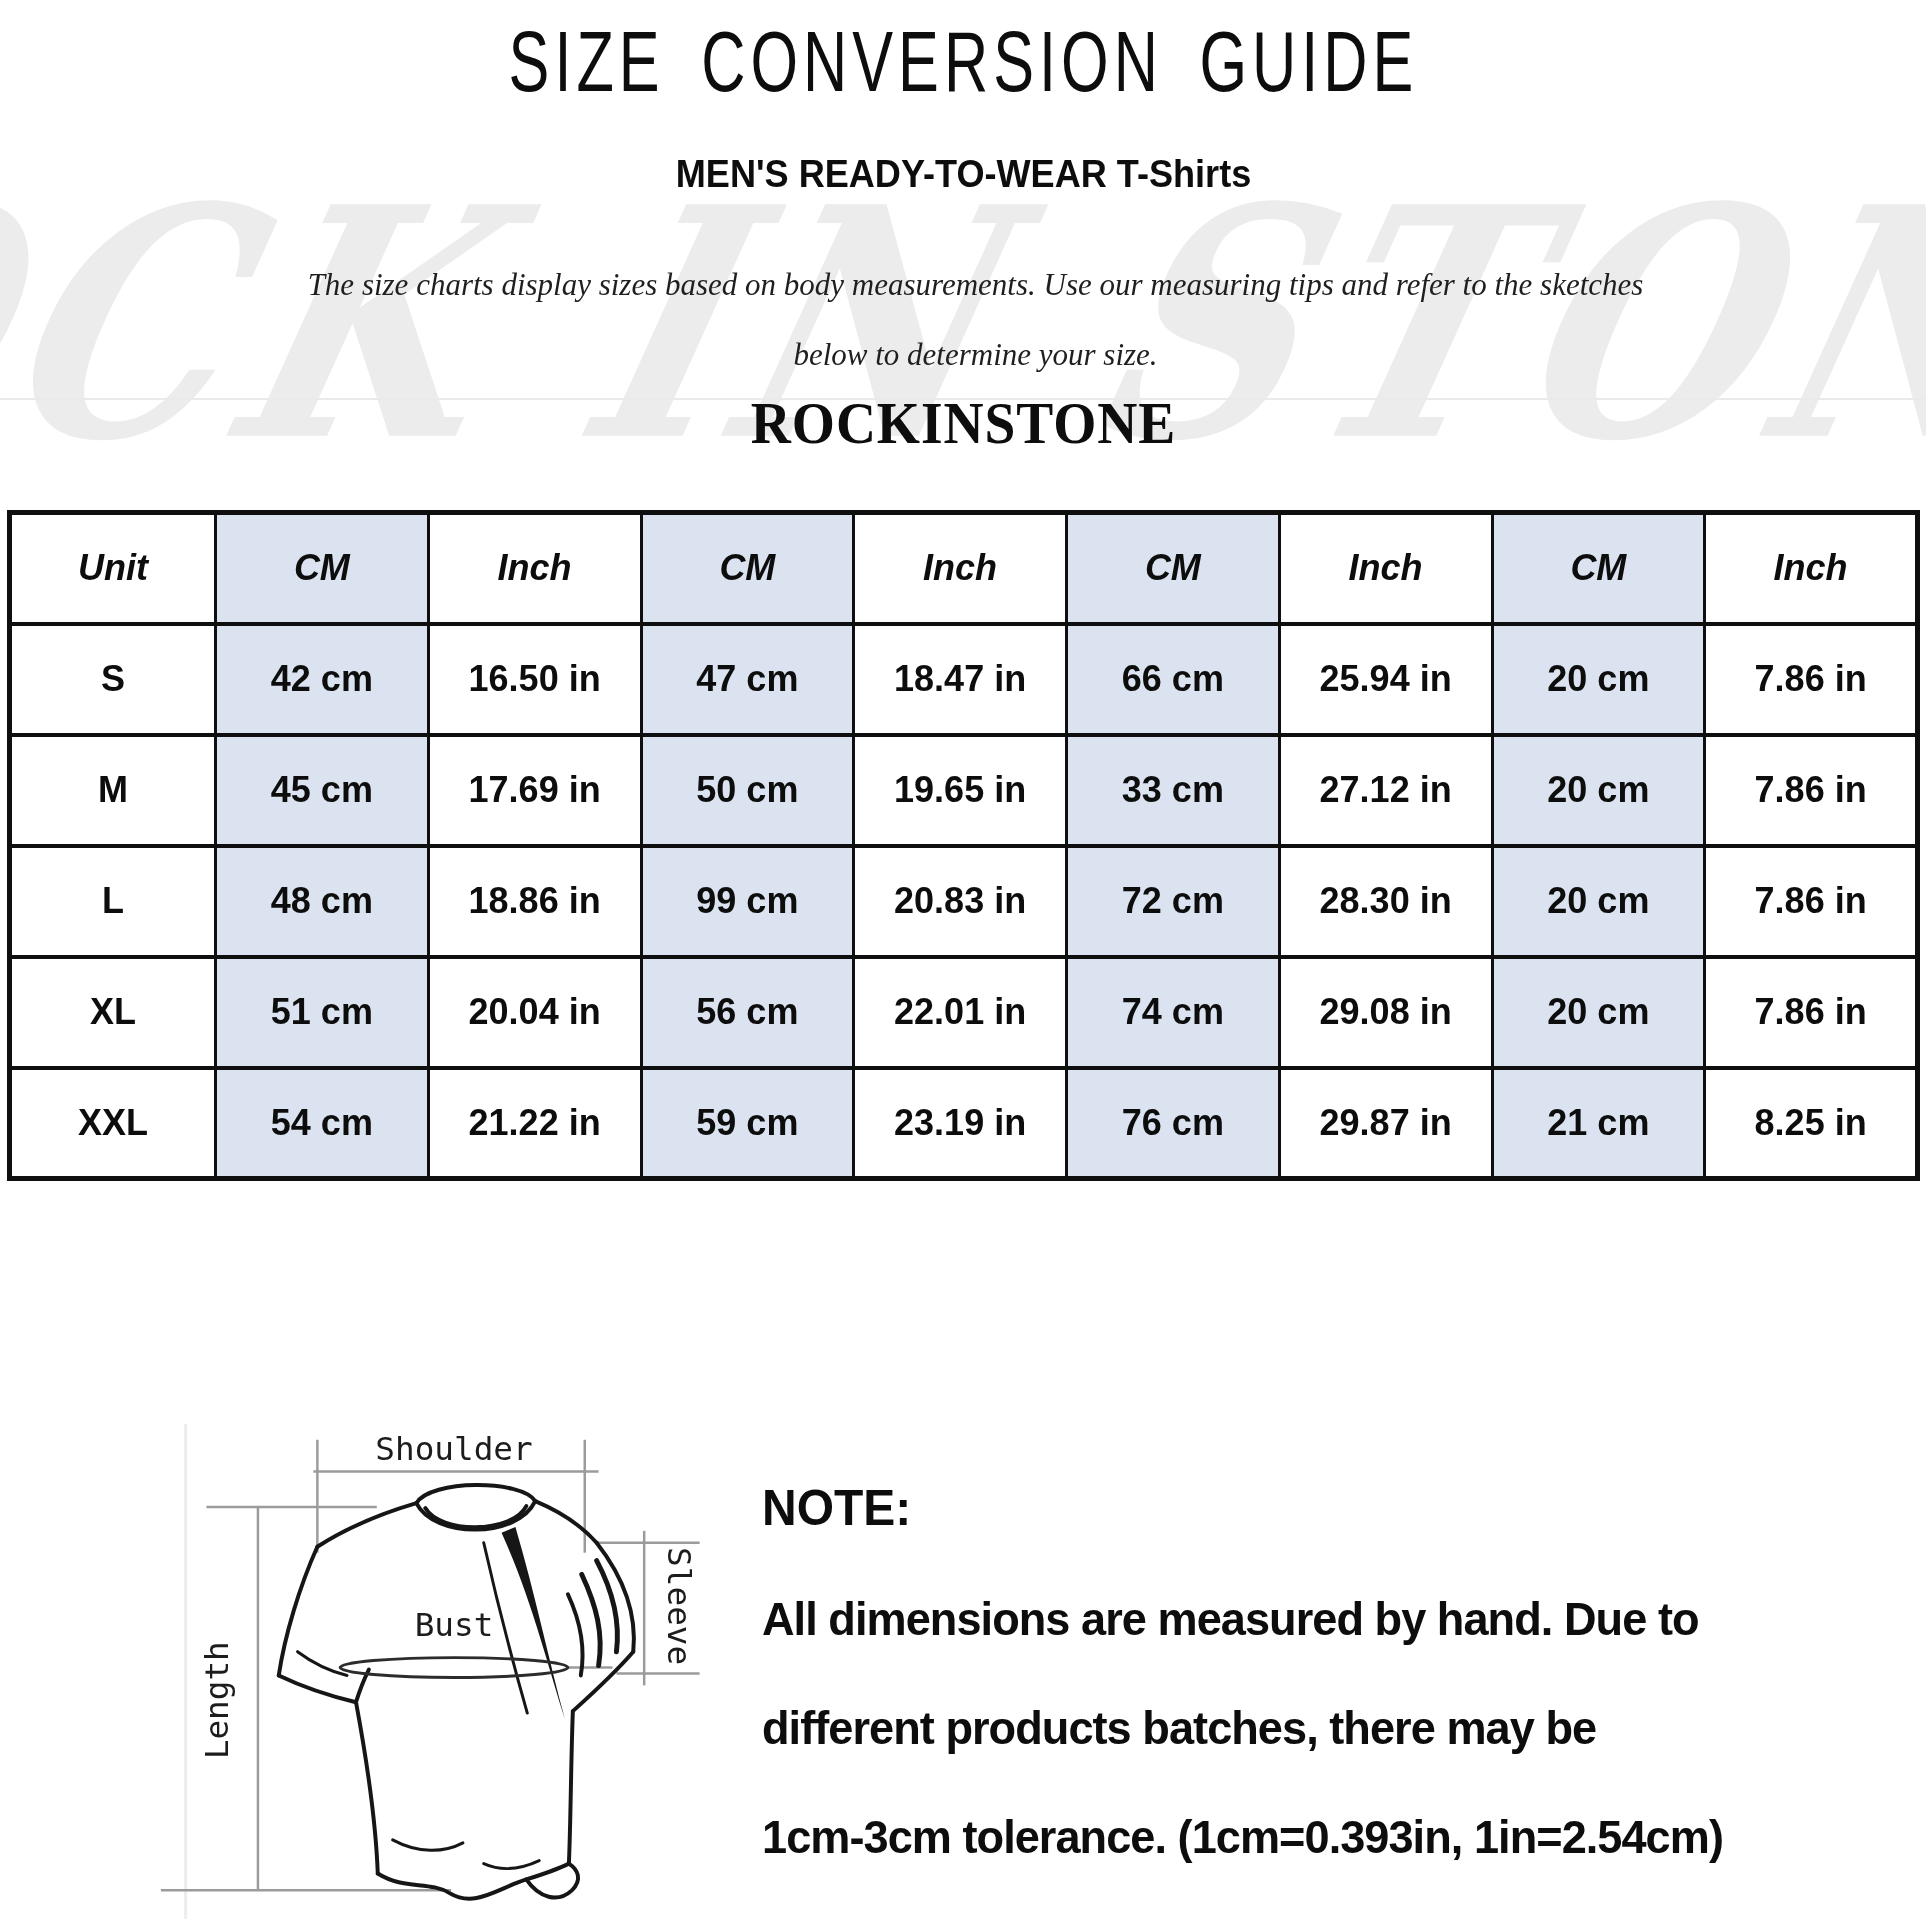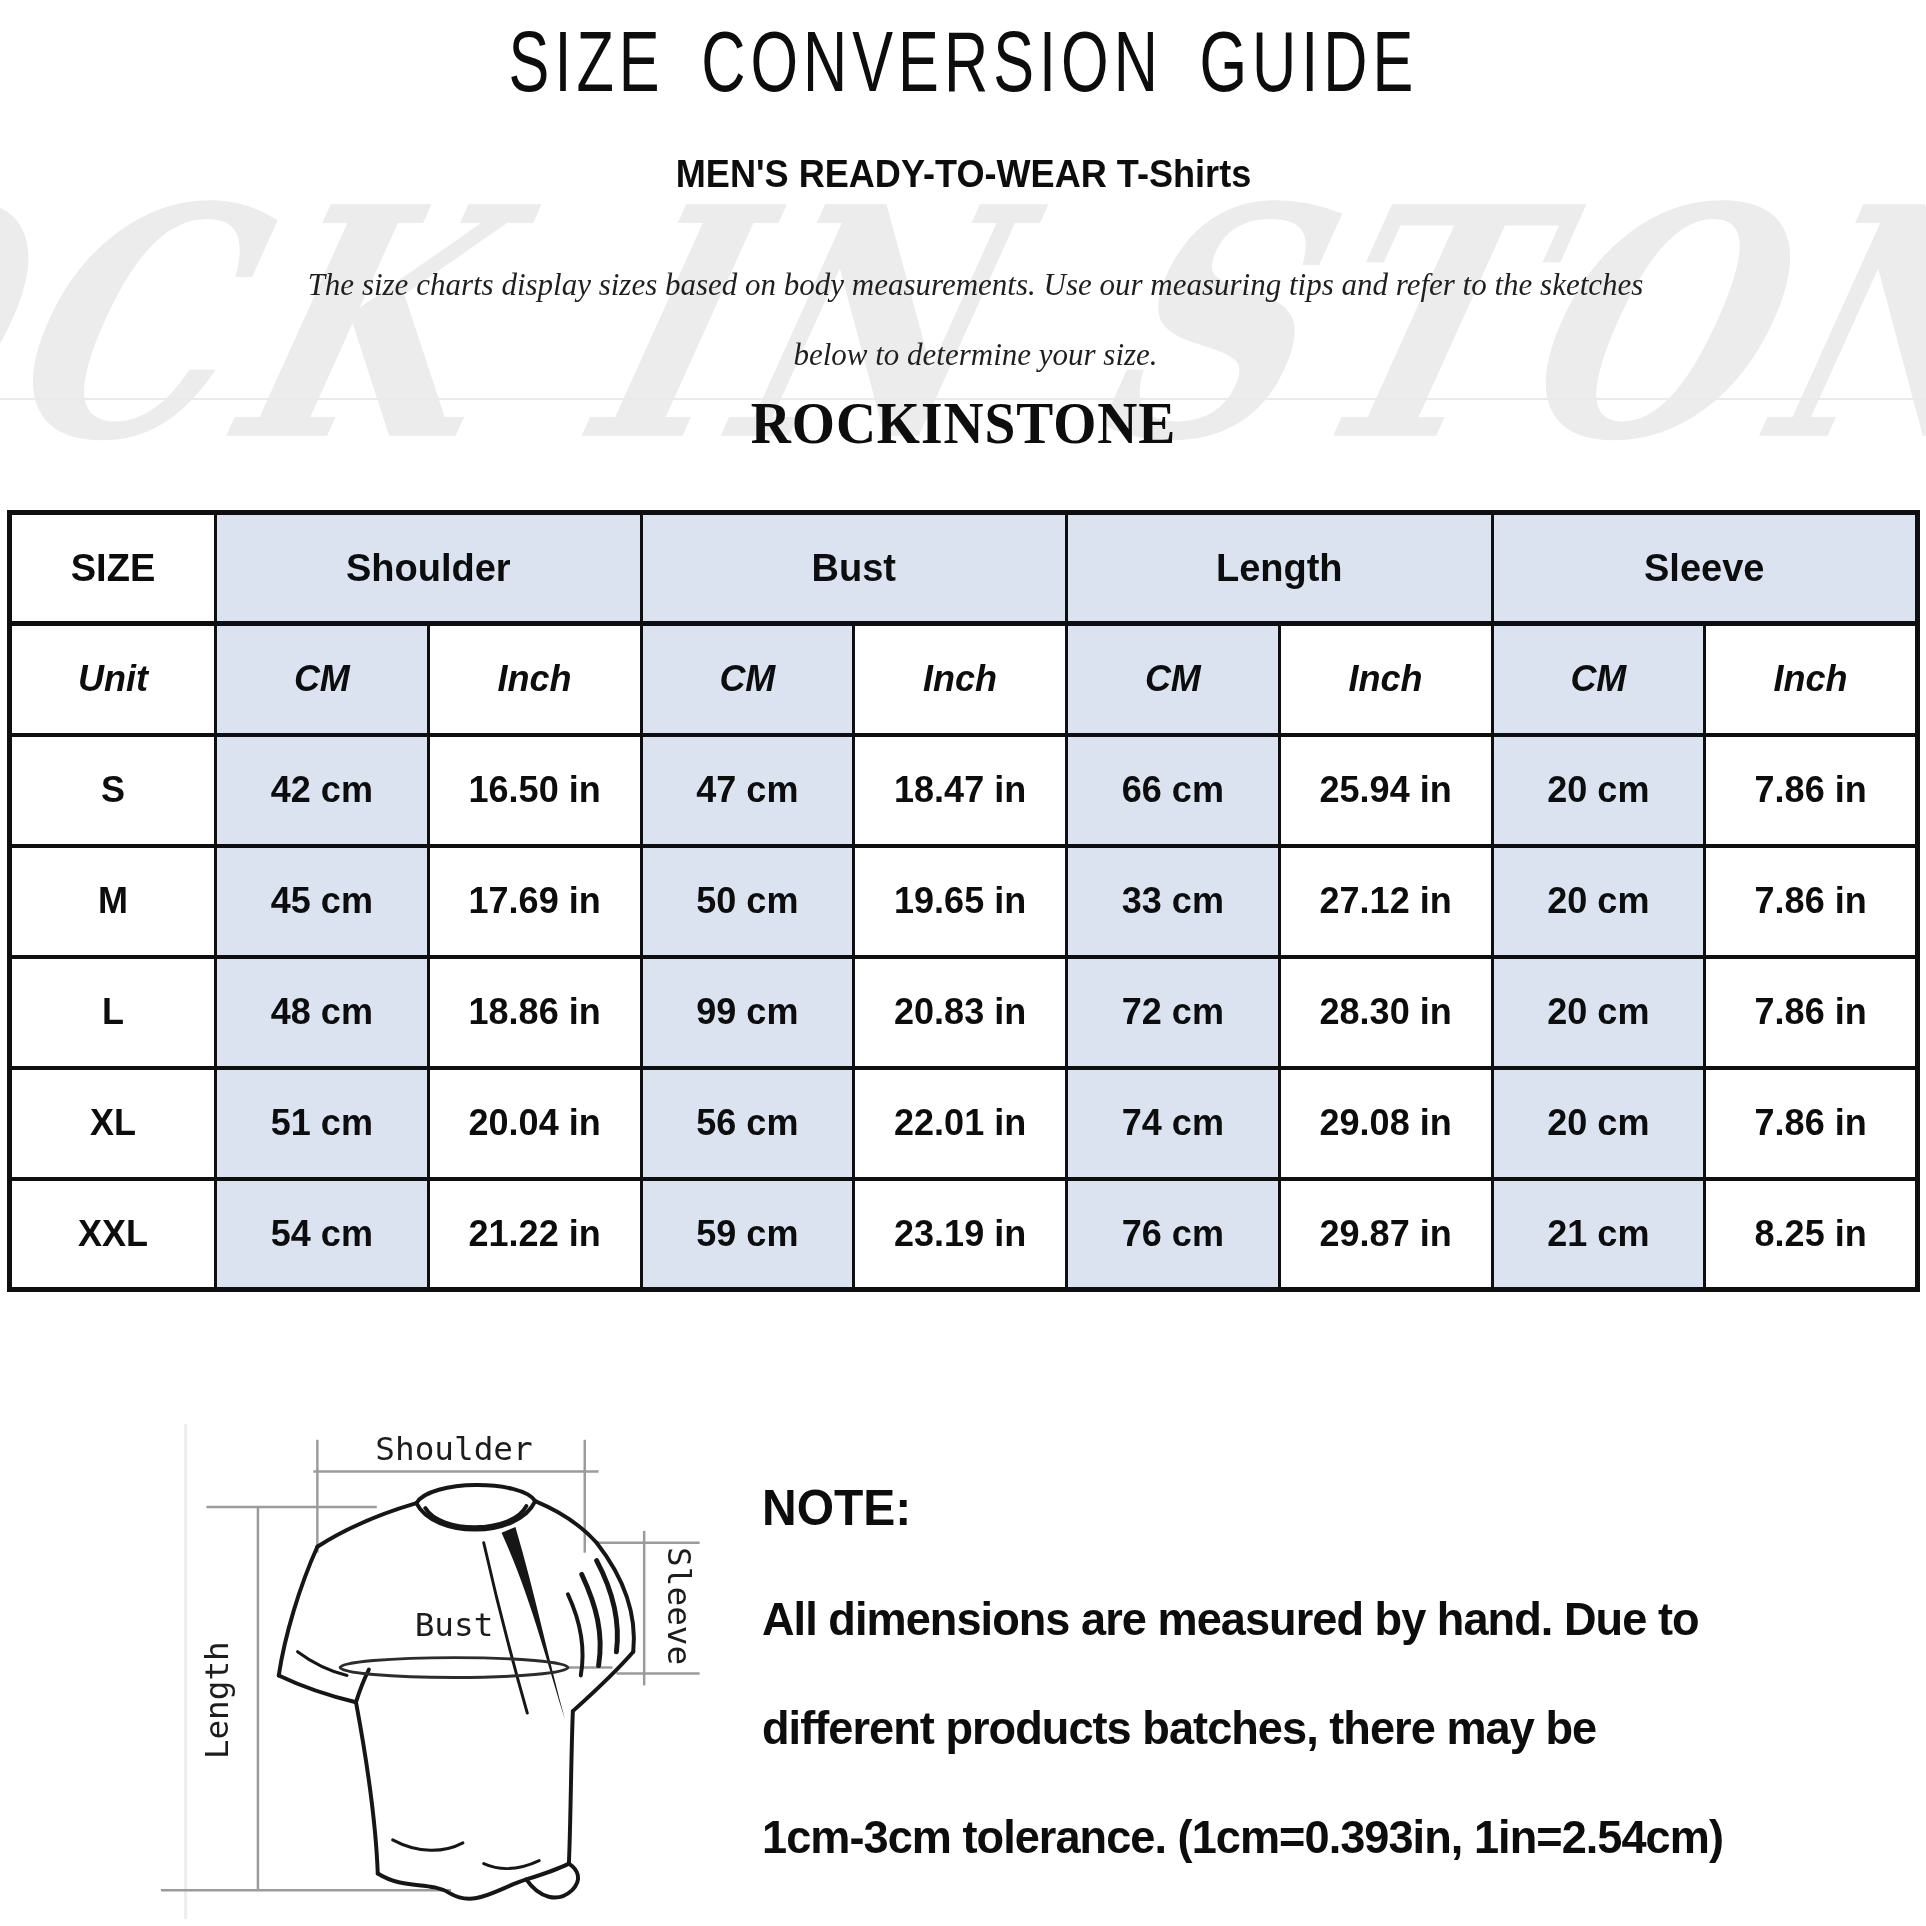--- a/index.html
+++ b/index.html
@@ -86,27 +86,20 @@
       <col>
         <col>
         <col>
         <col>
         <col>
         <col>
         <col>
         <col>
     </colgroup>
     <thead>
-      <tr class="group-row">
-        <th class="c-white">SIZE</th>
-        <th class="c-blue" colspan="2">Shoulder</th>
-        <th class="c-blue" colspan="2">Bust</th>
-        <th class="c-blue" colspan="2">Length</th>
-        <th class="c-blue" colspan="2">Sleeve</th>
-      </tr>
       <tr class="unit-row">
         <th class="c-white">Unit</th>
         <th class="c-blue">CM</th>
         <th class="c-white">Inch</th>
         <th class="c-blue">CM</th>
         <th class="c-white">Inch</th>
         <th class="c-blue">CM</th>
         <th class="c-white">Inch</th>
         <th class="c-blue">CM</th>
         <th class="c-white">Inch</th>

